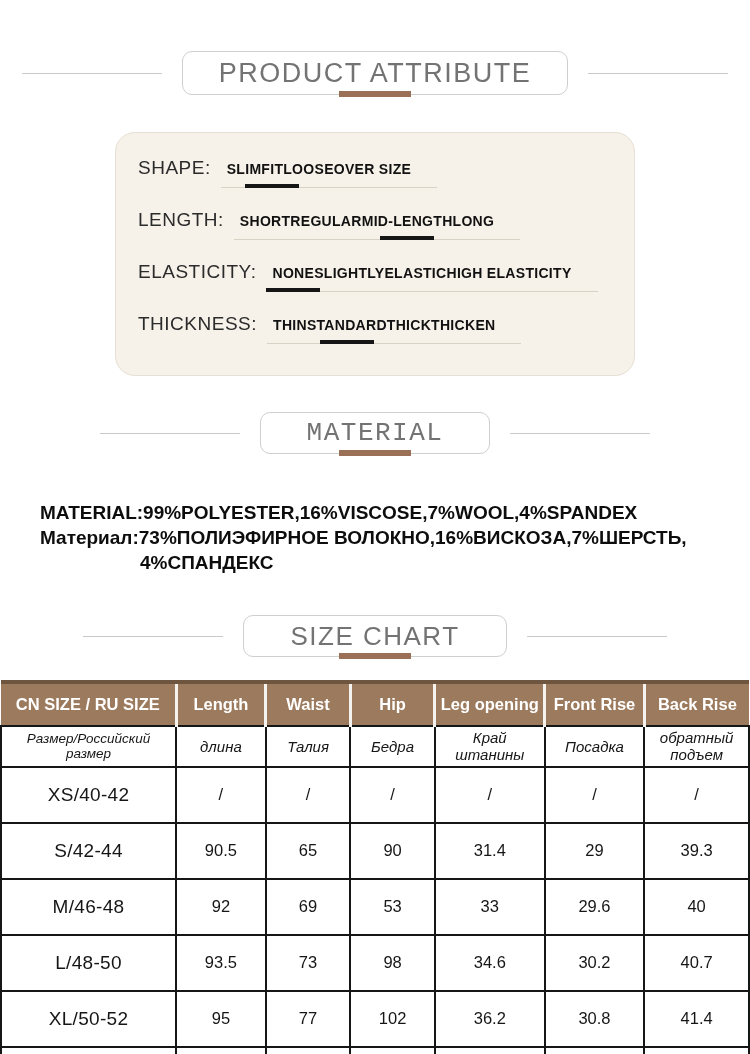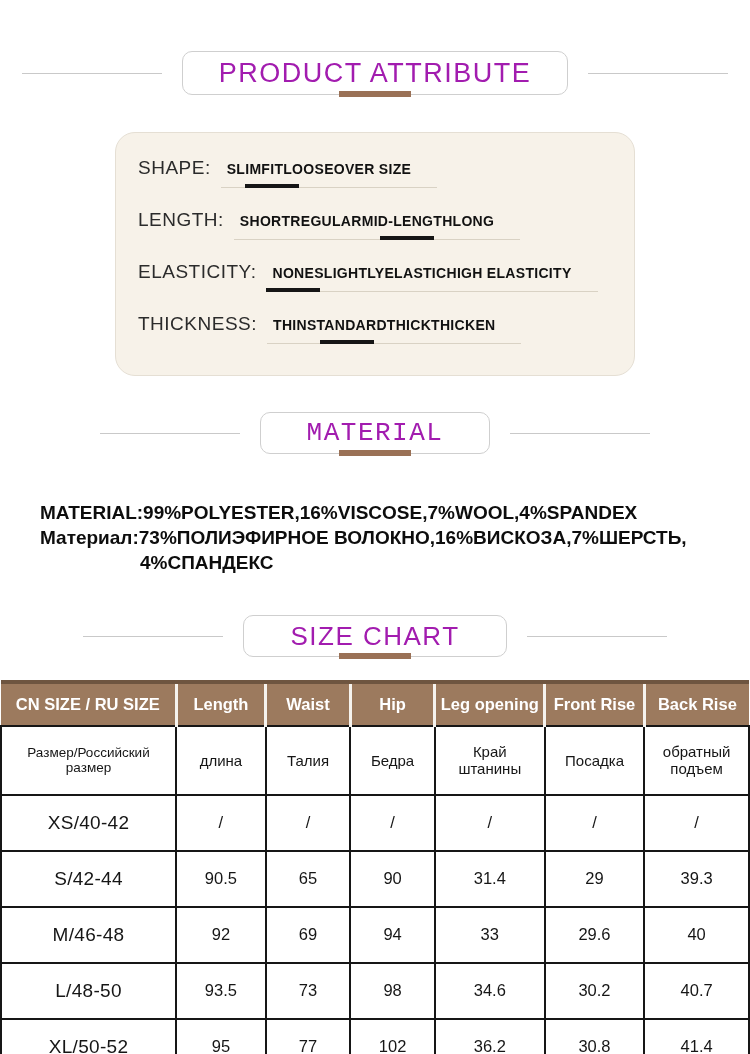--- a/index.html
+++ b/index.html
@@ -17,21 +17,21 @@
   body{
     width:750px;height:1054px;overflow:hidden;position:relative;
     font-family:"Liberation Sans","DejaVu Sans",sans-serif;color:var(--ink);
   }
   
   .sec-header{display:flex;align-items:center;justify-content:center;gap:20px;}
   .hline{width:140px;height:1px;background:var(--divider);}
   .header-box{
     position:relative;border:1px solid #cfcfcf;border-radius:10px;
     height:44px;line-height:42px;padding:0 36px;
-    font-size:27px;font-weight:500;letter-spacing:1.5px;color:#a21caf;white-space:nowrap;
+    font-size:27px;font-weight:500;letter-spacing:1.5px;color:#737373;white-space:nowrap;
   }
   .header-box::after{
     content:"";position:absolute;left:50%;transform:translateX(-50%);
     bottom:-3px;width:72px;height:6px;background:var(--accent-brown);
   }
   .hdr-pa{margin-top:51px;}
   .hdr-mat{margin-top:36px;font-family:Liberation Mono, monospace;}
   .hdr-sc{margin-top:40px;}
   .hdr-mat .header-box,.hdr-sc .header-box{font-size:26px;height:42px;line-height:40px;padding:0 46px;}
   
@@ -61,21 +61,21 @@
   .size-table col.c4{width:14.7%;} .size-table col.c5{width:13.3%;}
   .size-table col.c6{width:14%;}
   .size-table th,.size-table td{text-align:center;vertical-align:middle;}
   .size-table thead th{
     background:var(--table-header-bg);color:#ffffff;
     font-size:16.5px;font-weight:bold;height:44px;
     border:none;border-left:3px solid #f6f3ee;border-top:4px solid var(--table-header-top);
   }
   .size-table thead th:first-child{border-left:none;}
   .size-table td{border:2px solid #161616;height:56px;background:#fff;}
-  .size-table tr.ru td{height:32px;font-size:15px;line-height:1.15;padding:16px 4px;}
+  .size-table tr.ru td{height:32px;font-size:15px;line-height:1.15;padding:2px 4px;font-style:italic;}
   .size-table tr.ru td.ru-first{font-size:13.5px;}
   .size-table td.size-cell{font-size:19px;letter-spacing:.3px;}
   .size-table td.val-cell{font-size:16.5px;}
 </style>
 </head>
 <body>
 
 <div class="page">
 
   <div class="sec-header hdr-pa">
@@ -187,21 +187,21 @@
         <td class="val-cell">65</td>
         <td class="val-cell">90</td>
         <td class="val-cell">31.4</td>
         <td class="val-cell">29</td>
         <td class="val-cell">39.3</td>
       </tr>
       <tr>
         <td class="size-cell">M/46-48</td>
         <td class="val-cell">92</td>
         <td class="val-cell">69</td>
-        <td class="val-cell">94</td>
+        <td class="val-cell">53</td>
         <td class="val-cell">33</td>
         <td class="val-cell">29.6</td>
         <td class="val-cell">40</td>
       </tr>
       <tr>
         <td class="size-cell">L/48-50</td>
         <td class="val-cell">93.5</td>
         <td class="val-cell">73</td>
         <td class="val-cell">98</td>
         <td class="val-cell">34.6</td>

